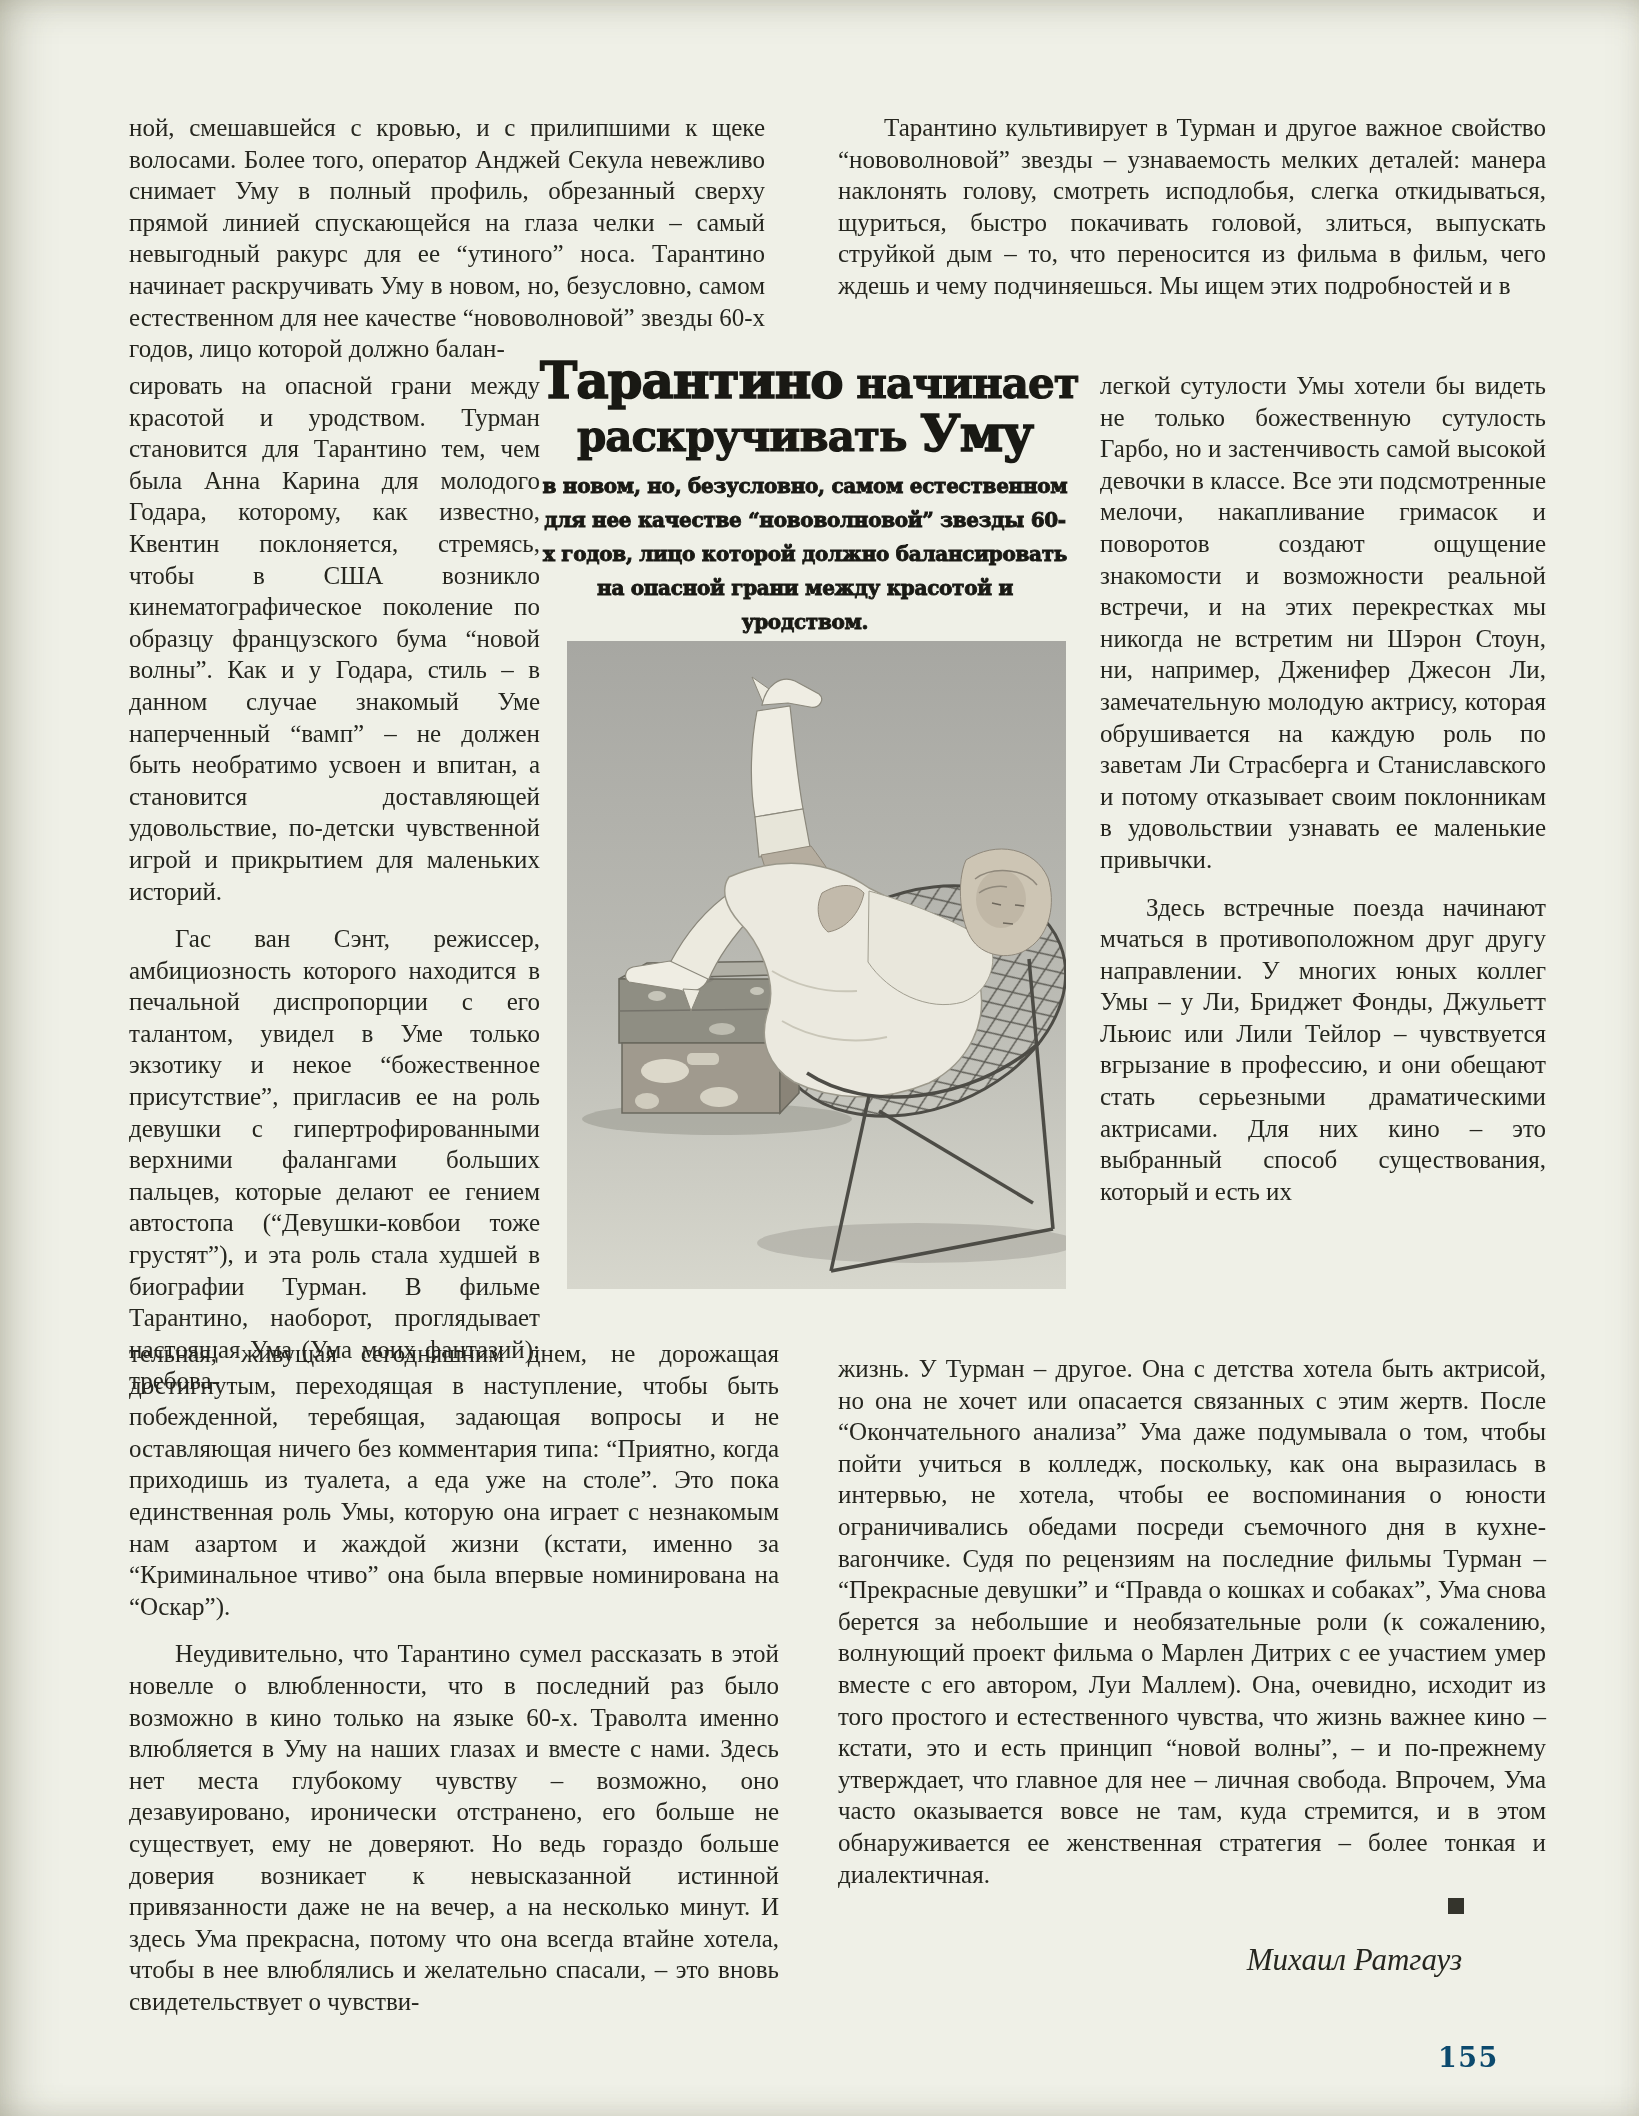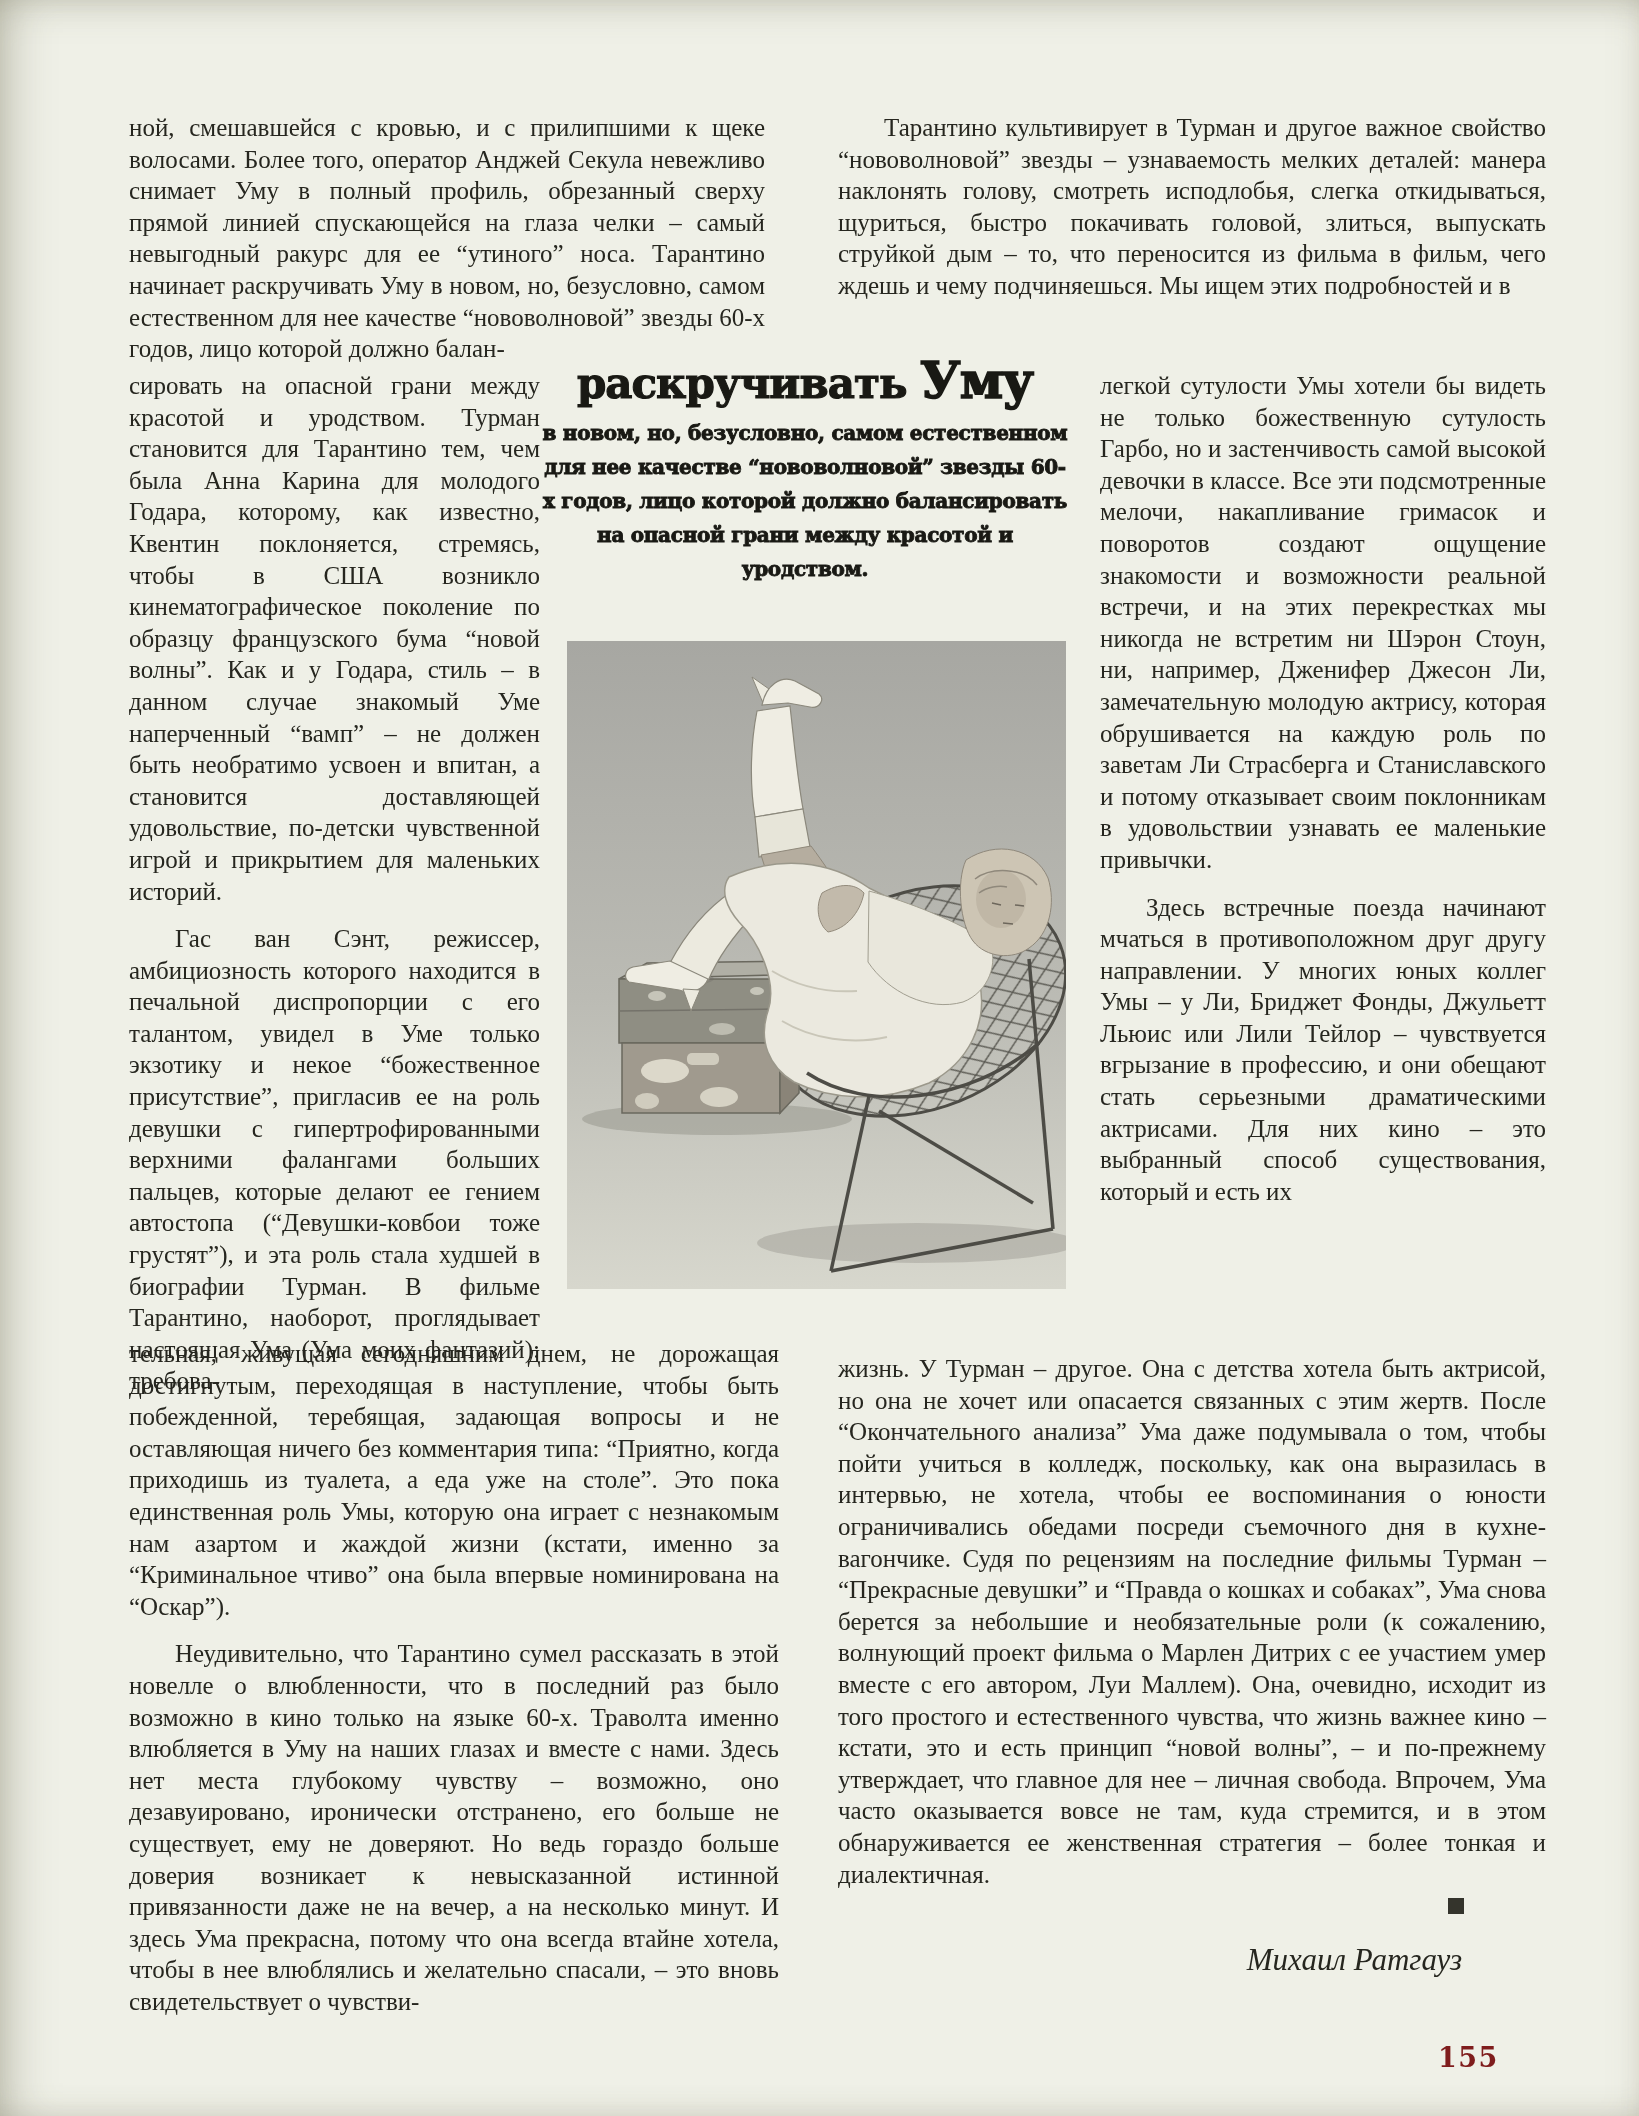--- a/index.html
+++ b/index.html
@@ -40,37 +40,38 @@
            -webkit-text-stroke:.9px #191914;}
 
   .photo{position:absolute;left:567px;top:641px;width:499px;height:648px;margin:0;z-index:1;}
   .photo svg{display:block;}
 
   .end-square{position:absolute;left:1448px;top:1898px;width:16px;height:16px;
               background:#34342c;z-index:2;}
   .author{position:absolute;left:1040px;top:1944px;width:422px;text-align:right;
           font-style:italic;font-size:31px;line-height:32px;color:#26261f;}
   .pagenum{position:absolute;left:1438px;top:2042px;font-family:"DejaVu Serif",serif;
-           font-weight:bold;font-size:27px;letter-spacing:1.5px;color:#7f1d1d;}
+           font-weight:bold;font-size:27px;letter-spacing:1.5px;color:#0c4a6e;}
 </style>
 </head>
 <body>
 
 <div class="page">
 
   <section class="blk" id="blk-tl">
     <p>ной, смешавшейся с кровью, и с прилипшими к щеке волосами. Более того, оператор Анджей Секула невежливо снимает Уму в полный профиль, обрезанный сверху прямой линией спускающейся на глаза челки – самый невыгодный ракурс для ее “утиного” носа. Тарантино начинает раскручивать Уму в новом, но, безусловно, самом естественном для нее качестве “нововолновой” звезды 60-х годов, лицо которой должно балан-</p>
   </section>
 
   <section class="blk" id="blk-ln">
     <p>сировать на опасной грани между красотой и уродством. Турман становится для Тарантино тем, чем была Анна Карина для молодого Годара, которому, как известно, Квентин поклоняется, стремясь, чтобы в США возникло кинематографическое поколение по образцу французского бума “новой волны”. Как и у Годара, стиль – в данном случае знакомый Уме наперченный “вамп” – не должен быть необратимо усвоен и впитан, а становится доставляющей удовольствие, по-детски чувственной игрой и прикрытием для маленьких историй.</p>
     <p class="indent">Гас ван Сэнт, режиссер, амбициозность которого находится в печальной диспропорции с его талантом, увидел в Уме только экзотику и некое “божественное присутствие”, пригласив ее на роль девушки с гипертрофированными верхними фалангами больших пальцев, которые делают ее гением автостопа (“Девушки-ковбои тоже грустят”), и эта роль стала худшей в биографии Турман. В фильме Тарантино, наоборот, проглядывает настоящая Ума (Ума моих фантазий): требова-</p>
   </section>
 
   <div class="pullquote">
+    <div class="pq-l1"><span class="pq-xl">Тарантино</span> <span class="pq-lg">начинает</span></div>
     <div class="pq-l2"><span class="pq-lg">раскручивать</span> <span class="pq-xl">Уму</span></div>
     <div class="pq-body">в новом, но, безусловно, самом естественном для нее качестве “нововолновой” звезды 60-х годов, лицо которой должно балансировать на опасной грани между красотой и уродством.</div>
   </div>
 
   <figure class="photo">
     <svg width="499" height="648" viewBox="0 0 499 648">
       <defs>
         <linearGradient id="pbg" x1="0" y1="0" x2="0" y2="1">
           <stop offset="0" stop-color="#a7a7a2"></stop>
           <stop offset=".55" stop-color="#bbbbb4"></stop>

